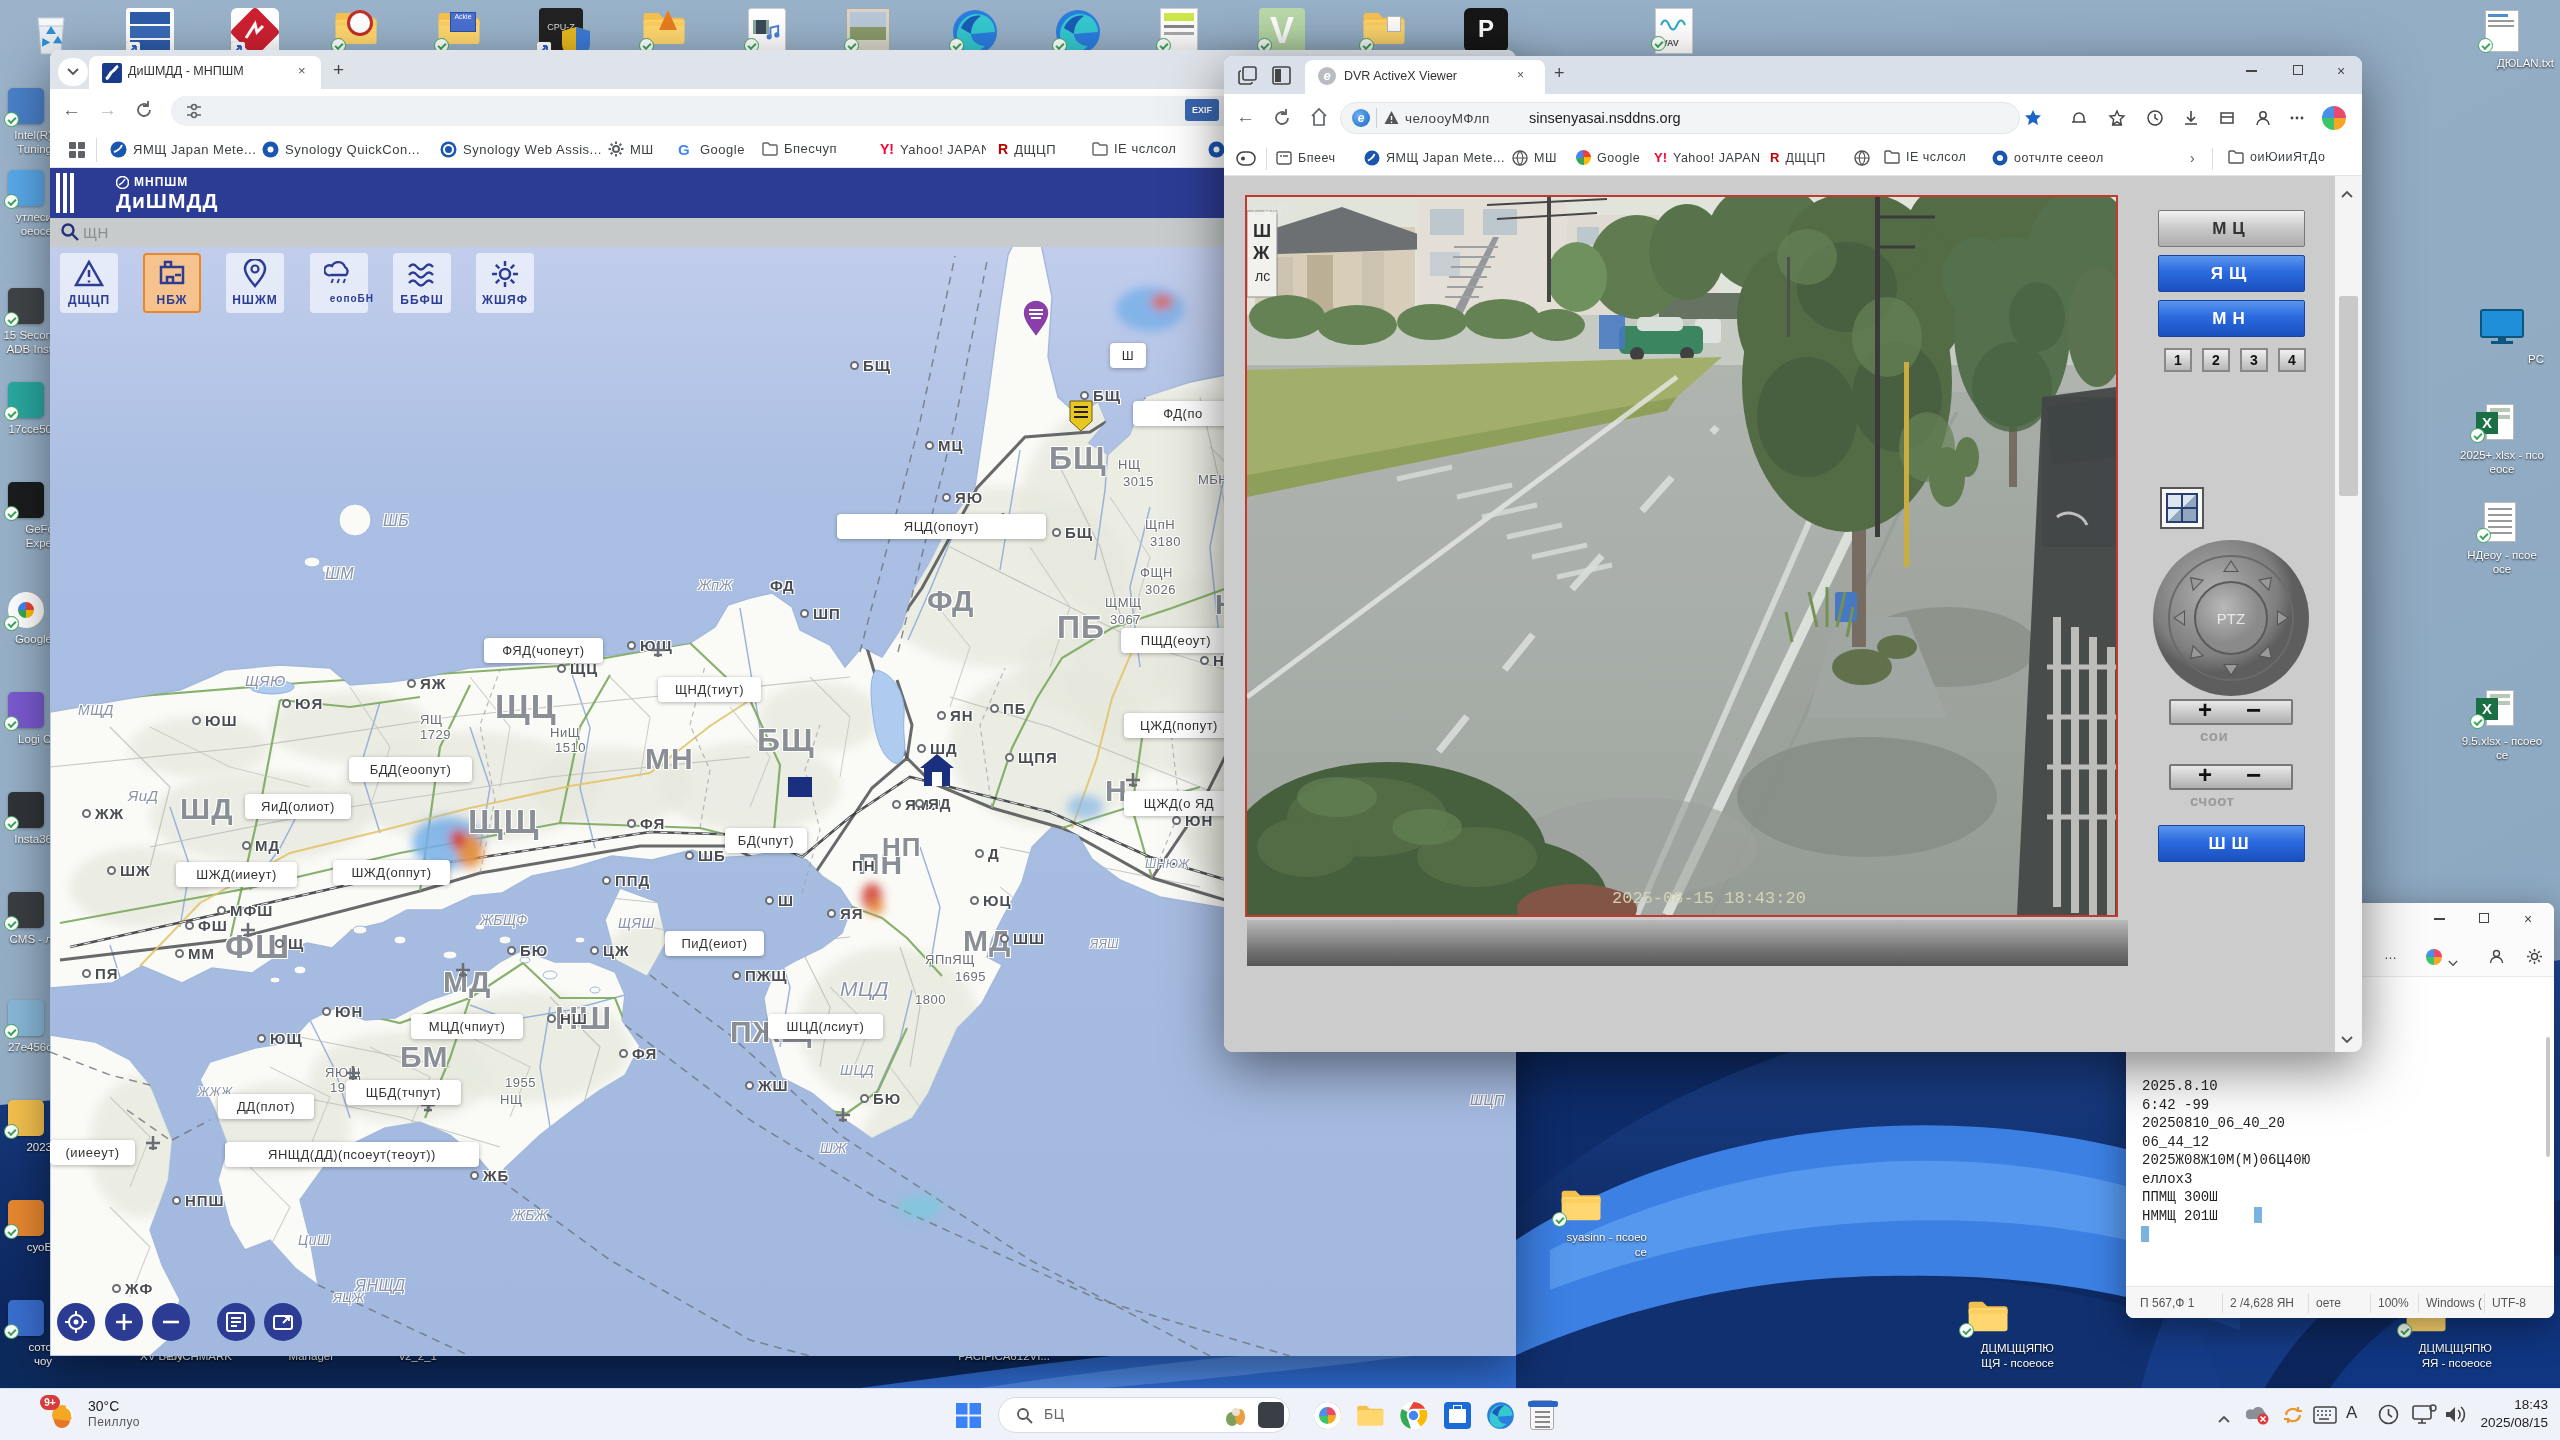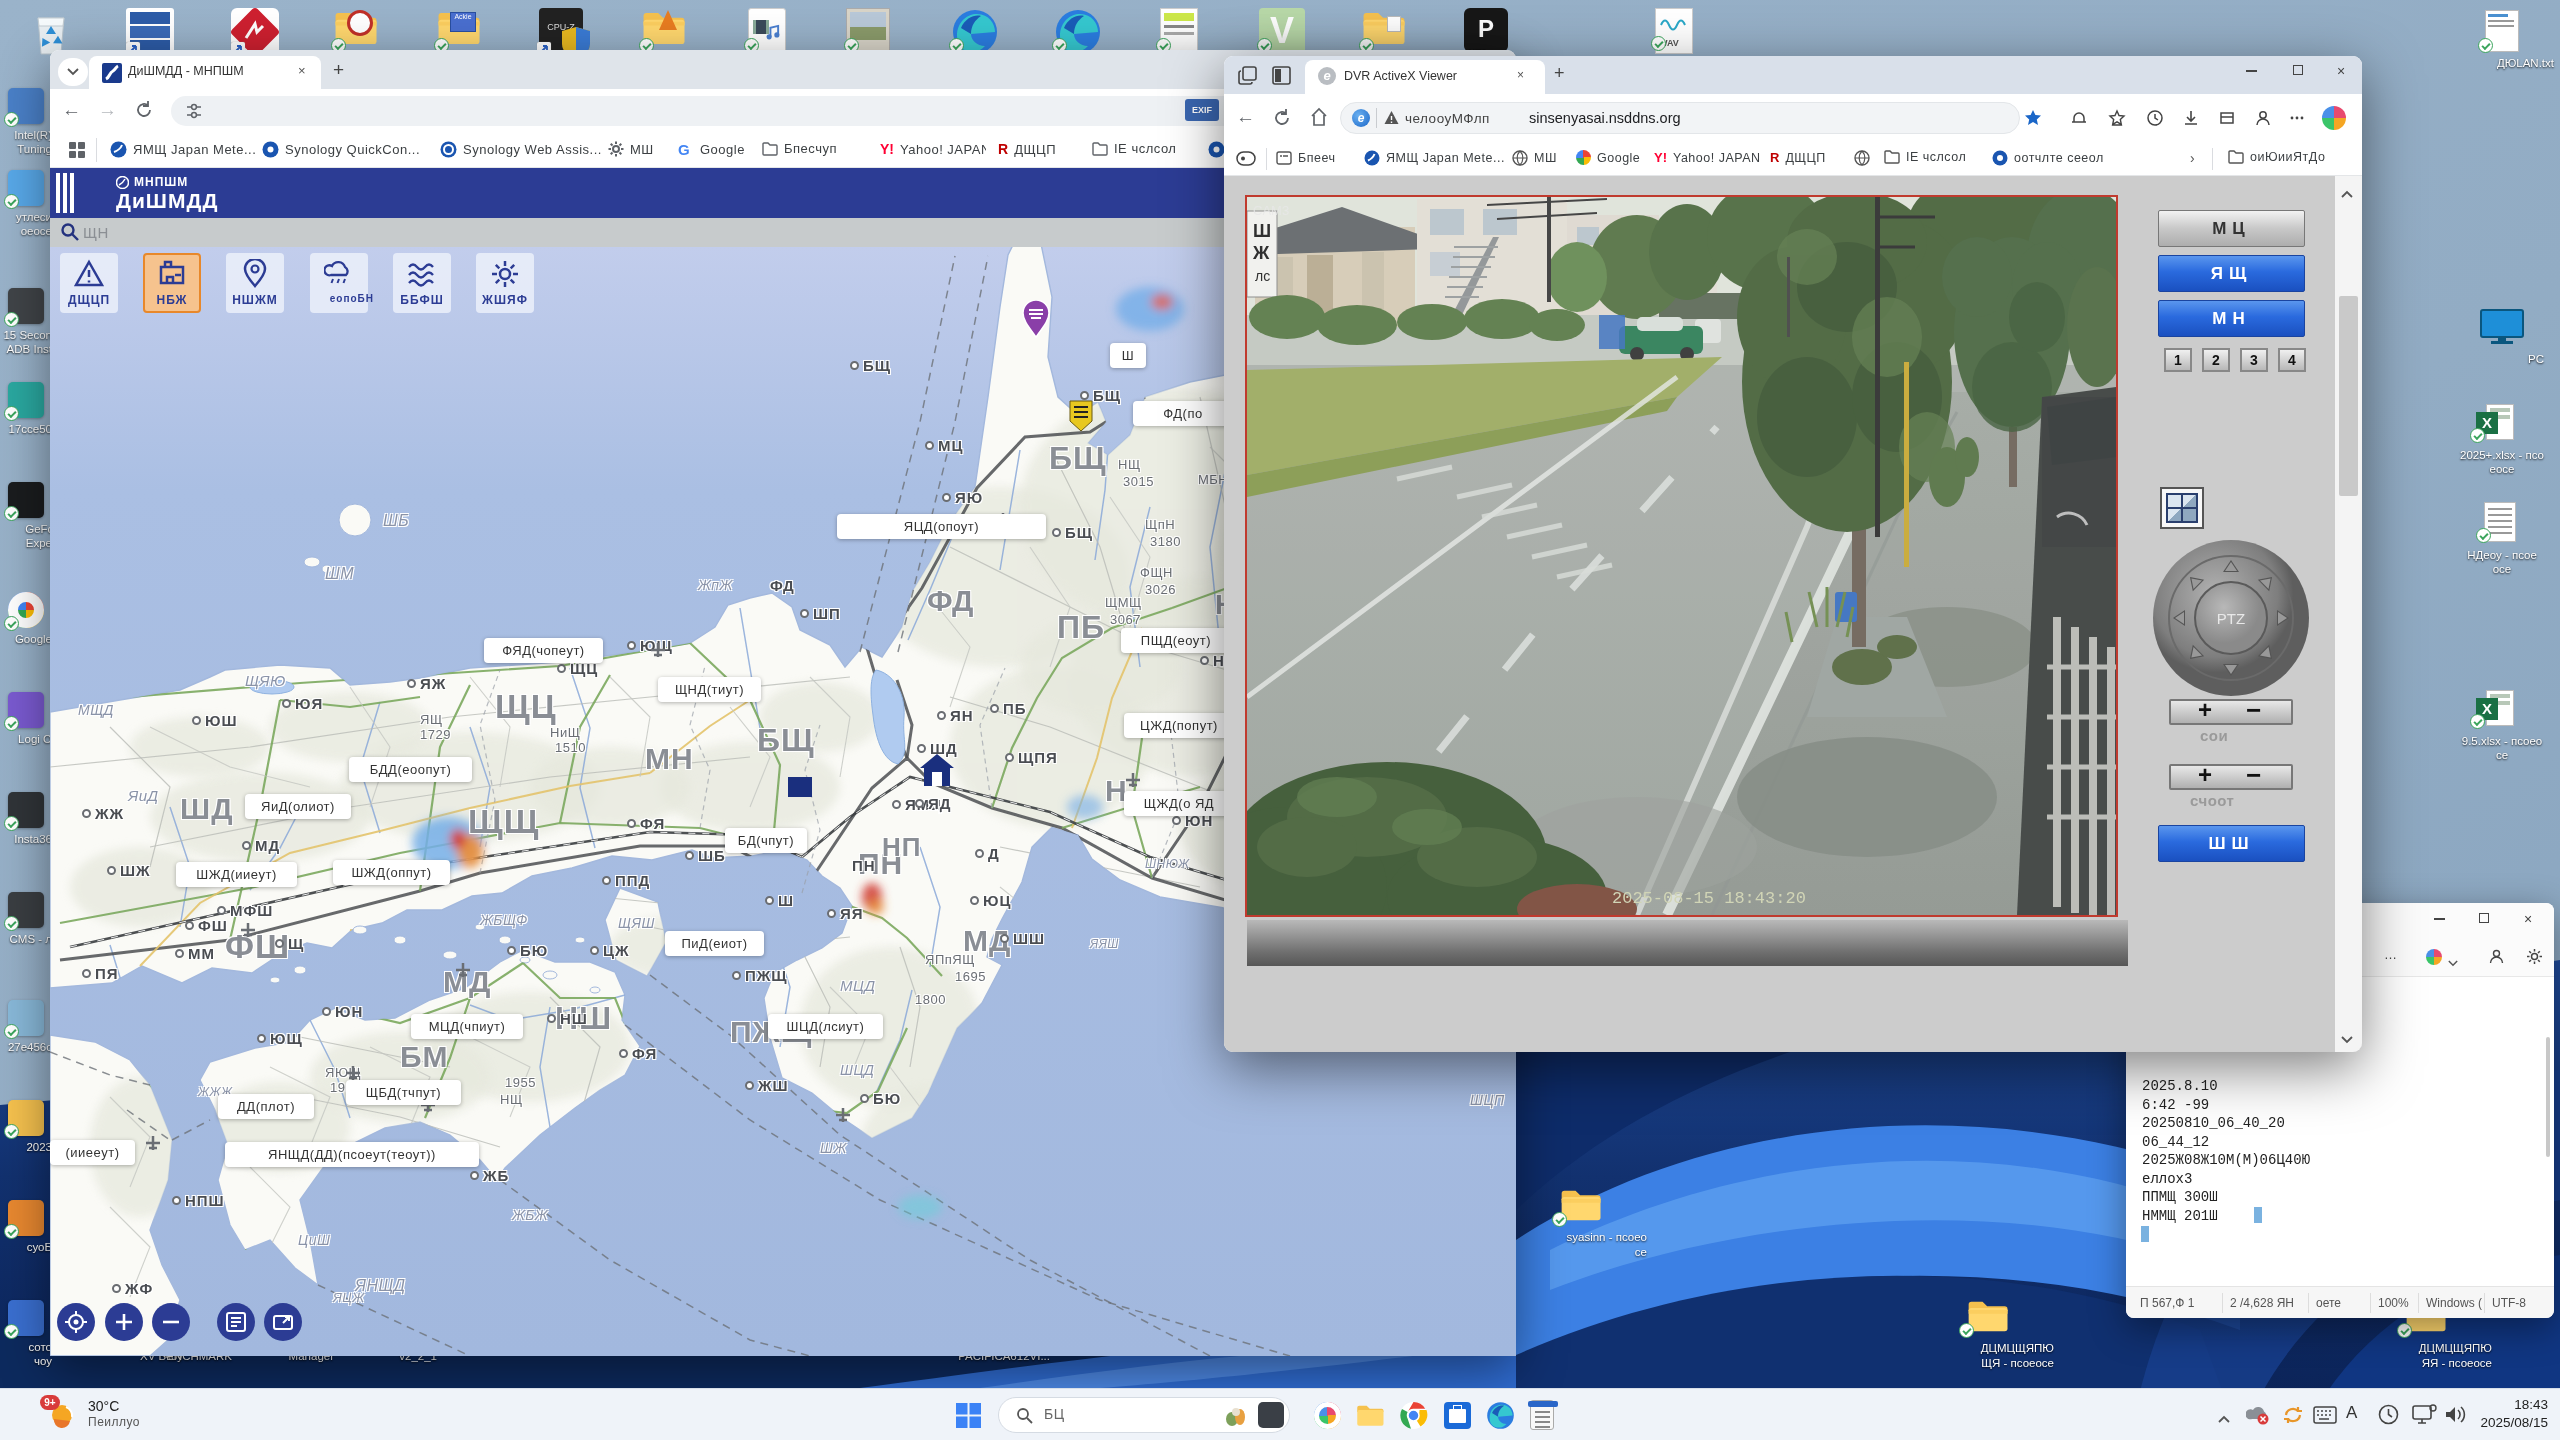--- a/index.html
+++ b/index.html
@@ -758,21 +758,21 @@
 <div class="mlabel jpn" style="left:865px;top:745px;font-size:13px;color:#6a6e74">1800</div>
 <div class="mlabel jpn" style="left:1148px;top:225px;font-size:13px;color:#6a6e74">МБН</div>
 <div class="mlabel jpn" style="left:195px;top:425px;font-size:15px;font-style:italic;color:#8a93a8">ЩЯЮ</div>
 <div class="mlabel jpn" style="left:28px;top:455px;font-size:14px;font-style:italic;color:#8a93a8">МЩД</div>
 <div class="mlabel jpn" style="left:333px;top:265px;font-size:16px;font-style:italic;color:#8a93a8">ШБ</div>
 <div class="mlabel jpn" style="left:275px;top:318px;font-size:16px;font-style:italic;color:#8a93a8">ШМ</div>
 <div class="mlabel jpn" style="left:648px;top:330px;font-size:14px;font-style:italic;color:#8a93a8">ЖпЖ</div>
 <div class="mlabel jpn" style="left:78px;top:540px;font-size:15px;font-style:italic;color:#8a93a8">ЯиД</div>
 <div class="mlabel jpn" style="left:430px;top:665px;font-size:14px;font-style:italic;color:#8a93a8">ЖБЩФ</div>
 <div class="mlabel jpn" style="left:568px;top:668px;font-size:14px;font-style:italic;color:#8a93a8">ЩЯШ</div>
-<div class="mlabel jpn" style="left:790px;top:730px;font-size:15px;font-style:italic;color:#8a93a8">МЦД</div>
+<div class="mlabel jpn" style="left:790px;top:730px;font-size:21px;font-style:italic;color:#8a93a8">МЦД</div>
 <div class="mlabel jpn" style="left:790px;top:815px;font-size:14px;font-style:italic;color:#8a93a8">ШЦД</div>
 <div class="mlabel jpn" style="left:305px;top:1030px;font-size:16px;font-style:italic;color:#8a93a8">ЯНЩД</div>
 <div class="mlabel jpn" style="left:248px;top:985px;font-size:14px;font-style:italic;color:#8a93a8">ЦиШ</div>
 <div class="mlabel jpn" style="left:770px;top:893px;font-size:14px;font-style:italic;color:#8a93a8">ШЖ</div>
 <div class="mlabel jpn" style="left:462px;top:960px;font-size:14px;font-style:italic;color:#8a93a8">ЖБЖ</div>
 <div class="mlabel jpn" style="left:283px;top:1043px;font-size:13px;font-style:italic;color:#8a93a8">ЯЦЖ</div>
 <div class="mlabel jpn" style="left:1175px;top:648px;font-size:13px;font-style:italic;color:#8a93a8">ЖЩЮ</div>
 <div class="mlabel jpn" style="left:1235px;top:540px;font-size:13px;font-style:italic;color:#8a93a8">ЩЖД</div>
 <div class="mlabel jpn" style="left:1095px;top:610px;font-size:12px;font-style:italic;color:#8a93a8">ШНЮЖ</div>
 <div class="mlabel jpn" style="left:1040px;top:690px;font-size:12px;font-style:italic;color:#8a93a8">ЯЯШ</div>

